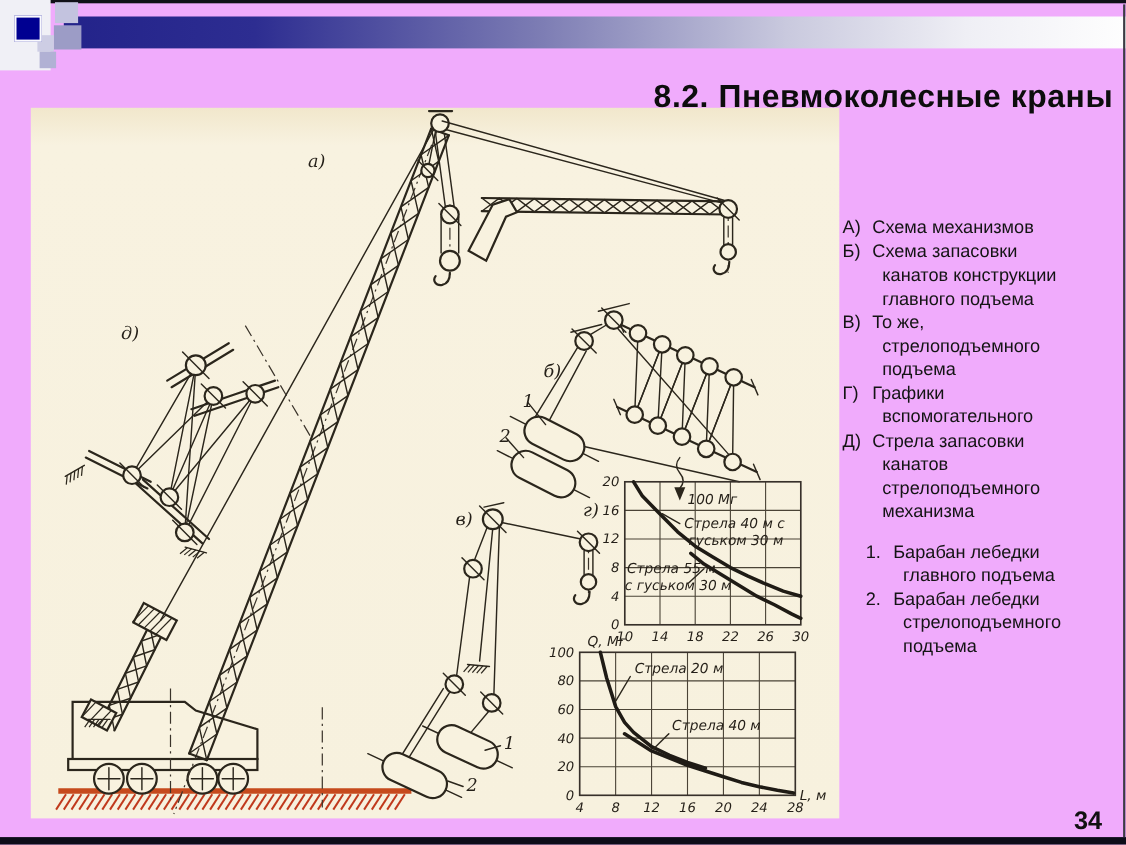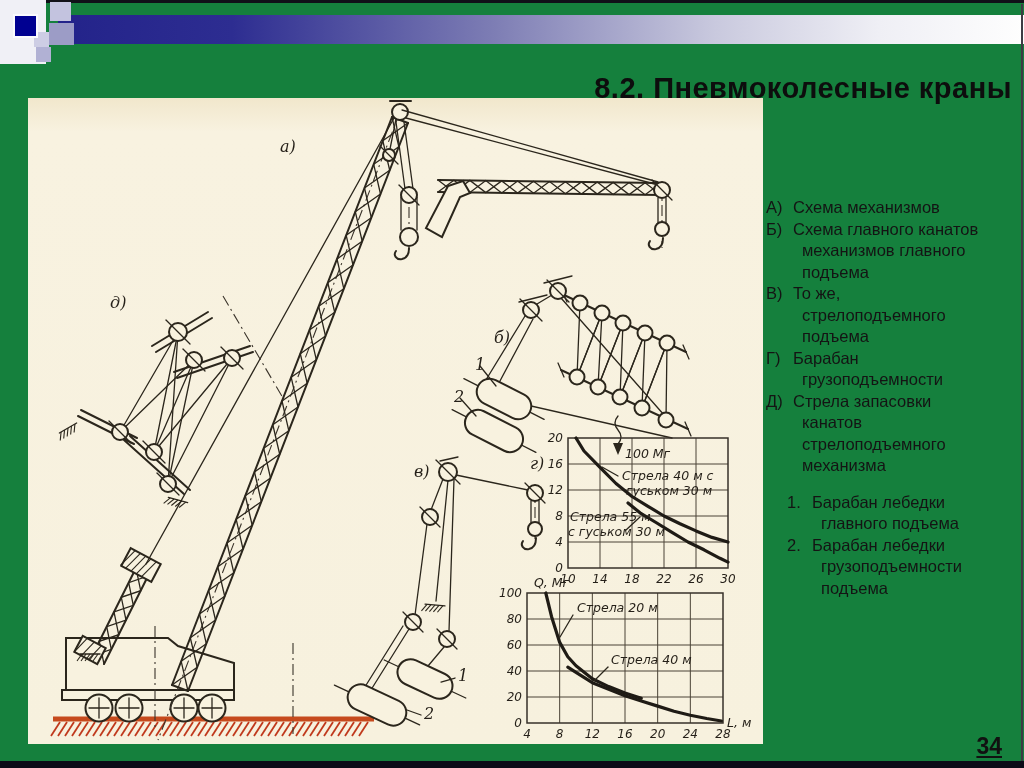--- a/index.html
+++ b/index.html
@@ -1,34 +1,34 @@
 <!DOCTYPE html>
 <html><head>
 <meta charset="utf-8">
 <style>
   html,body{margin:0;padding:0;background:#888;}
-  .slide{position:relative;width:1024px;height:768px;background:#15803d;overflow:hidden;
+  .slide{position:relative;width:1024px;height:768px;background:#f0abfc;overflow:hidden;
          font-family:"Liberation Sans",sans-serif;}
   
   .top-line{position:absolute;top:0;left:0;right:0;height:3px;background:#101018;}
   .grad-bar{position:absolute;top:15px;left:58px;right:0;height:29px;
     background:linear-gradient(90deg,#23238a 0%,#2d2d91 18%,#7d7db4 45%,#c9c9de 68%,#efeff5 85%,#fefefe 100%);}
   .corner-bg{position:absolute;top:0;left:0;width:46px;height:64px;background:#f0f0f6;}
   .sq{position:absolute;}
   .sq-navy{left:13px;top:14px;width:21px;height:20px;background:#000091;border:2px solid #fafafe;}
   .sq-a{left:50px;top:2px;width:21px;height:19px;background:#c3c3df;}
   .sq-b{left:49px;top:23px;width:25px;height:22px;background:#9c9cc6;}
   .sq-c{left:34px;top:32px;width:15px;height:15px;background:#cdcde4;}
   .sq-d{left:36px;top:47px;width:15px;height:15px;background:#b1b1d4;}
   
   .bottom-bar{position:absolute;left:0;right:0;bottom:0;height:7px;background:#0c0c18;}
   .right-line{position:absolute;top:4px;bottom:7px;right:1px;width:2px;background:#3c3c44;}
   .title{position:absolute;top:72px;right:12px;font-size:29px;font-weight:bold;color:#0d0d0d;
          letter-spacing:.5px;white-space:nowrap;}
-  .page-num{position:absolute;bottom:8px;right:22px;font-size:23px;font-weight:bold;color:#111;text-decoration:underline;}
+  .page-num{position:absolute;bottom:8px;right:22px;font-size:23px;font-weight:bold;color:#111;}
   
   .scan{position:absolute;left:28px;top:98px;width:735px;height:646px;
     background:linear-gradient(180deg,#f1e7cc 0px,#f8f2e0 34px,#f7f1de 100%);}
   .scan svg{display:block;width:100%;height:100%;}
   
   .captions{position:absolute;left:766px;top:197px;width:214px;
     font-size:16.5px;line-height:21.5px;color:#141414;}
   .cap-item{display:flex;}
   .cap-marker{flex:0 0 27px;}
   .cap-text{flex:1;padding-left:9px;text-indent:-9px;}
@@ -425,39 +425,39 @@
     </svg>
   </div>
 
   <div class="captions">
     <div class="cap-item">
       <span class="cap-marker">А)</span>
       <span class="cap-text">Схема механизмов</span>
     </div>
     <div class="cap-item">
       <span class="cap-marker">Б)</span>
-      <span class="cap-text">Схема главного канатов механизмов главного подъема</span>
+      <span class="cap-text">Схема запасовки канатов конструкции главного подъема</span>
     </div>
     <div class="cap-item">
       <span class="cap-marker">В)</span>
       <span class="cap-text">То же, стрелоподъемного подъема</span>
     </div>
     <div class="cap-item">
       <span class="cap-marker">Г)</span>
-      <span class="cap-text">Барабан грузоподъемности</span>
+      <span class="cap-text">Графики вспомогательного</span>
     </div>
     <div class="cap-item">
       <span class="cap-marker">Д)</span>
       <span class="cap-text">Стрела запасовки канатов стрелоподъемного механизма</span>
     </div>
     <div class="cap-gap"></div>
     <div class="cap-item cap-num">
       <span class="cap-marker">1.</span>
       <span class="cap-text">Барабан лебедки главного подъема</span>
     </div>
     <div class="cap-item cap-num">
       <span class="cap-marker">2.</span>
-      <span class="cap-text">Барабан лебедки грузоподъемности подъема</span>
+      <span class="cap-text">Барабан лебедки стрелоподъемного подъема</span>
     </div>
   </div>
 
   <div class="page-num">34</div>
 </div>
 
 </body></html>

